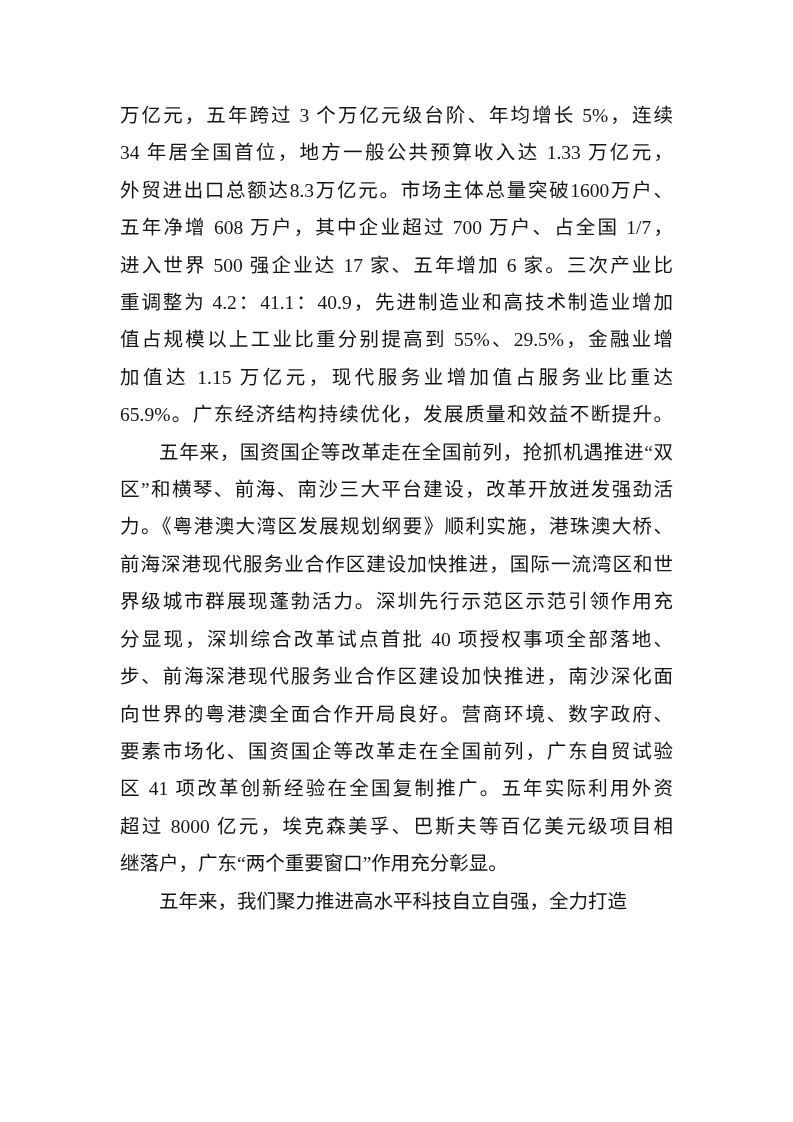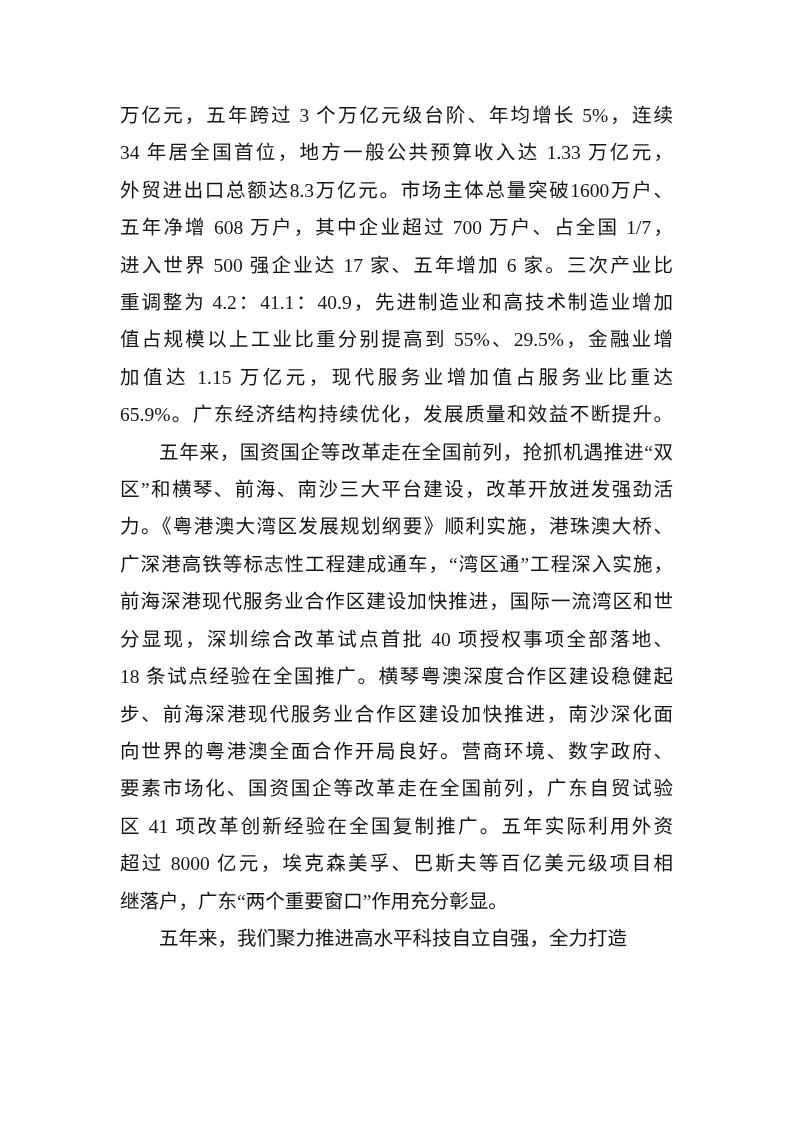--- a/index.html
+++ b/index.html
@@ -59,24 +59,23 @@
       <div class="line">重调整为 4.2：41.1：40.9，先进制造业和高技术制造业增加</div>
       <div class="line">值占规模以上工业比重分别提高到 55%、29.5%，金融业增</div>
       <div class="line">加值达 1.15 万亿元，现代服务业增加值占服务业比重达</div>
       <div class="line">65.9%。广东经济结构持续优化，发展质量和效益不断提升。</div>
     </div>
 
     <div class="para">
       <div class="line indent">五年来，国资国企等改革走在全国前列，抢抓机遇推进“双</div>
       <div class="line">区”和横琴、前海、南沙三大平台建设，改革开放迸发强劲活</div>
       <div class="line">力。《粤港澳大湾区发展规划纲要》顺利实施，港珠澳大桥、</div>
-      <div class="line">广深港高铁等标志性工程建成通车，“湾区通”工程深入实施，</div>
       <div class="line">前海深港现代服务业合作区建设加快推进，国际一流湾区和世</div>
+      <div class="line">界级城市群展现蓬勃活力。深圳先行示范区示范引领作用充</div>
       <div class="line">分显现，深圳综合改革试点首批 40 项授权事项全部落地、</div>
-      <div class="line">18 条试点经验在全国推广。横琴粤澳深度合作区建设稳健起</div>
       <div class="line">步、前海深港现代服务业合作区建设加快推进，南沙深化面</div>
       <div class="line">向世界的粤港澳全面合作开局良好。营商环境、数字政府、</div>
       <div class="line">要素市场化、国资国企等改革走在全国前列，广东自贸试验</div>
       <div class="line">区 41 项改革创新经验在全国复制推广。五年实际利用外资</div>
       <div class="line">超过 8000 亿元，埃克森美孚、巴斯夫等百亿美元级项目相</div>
       <div class="line end">继落户，广东“两个重要窗口”作用充分彰显。</div>
     </div>
 
     <div class="para">
       <div class="line indent end">五年来，我们聚力推进高水平科技自立自强，全力打造</div>

